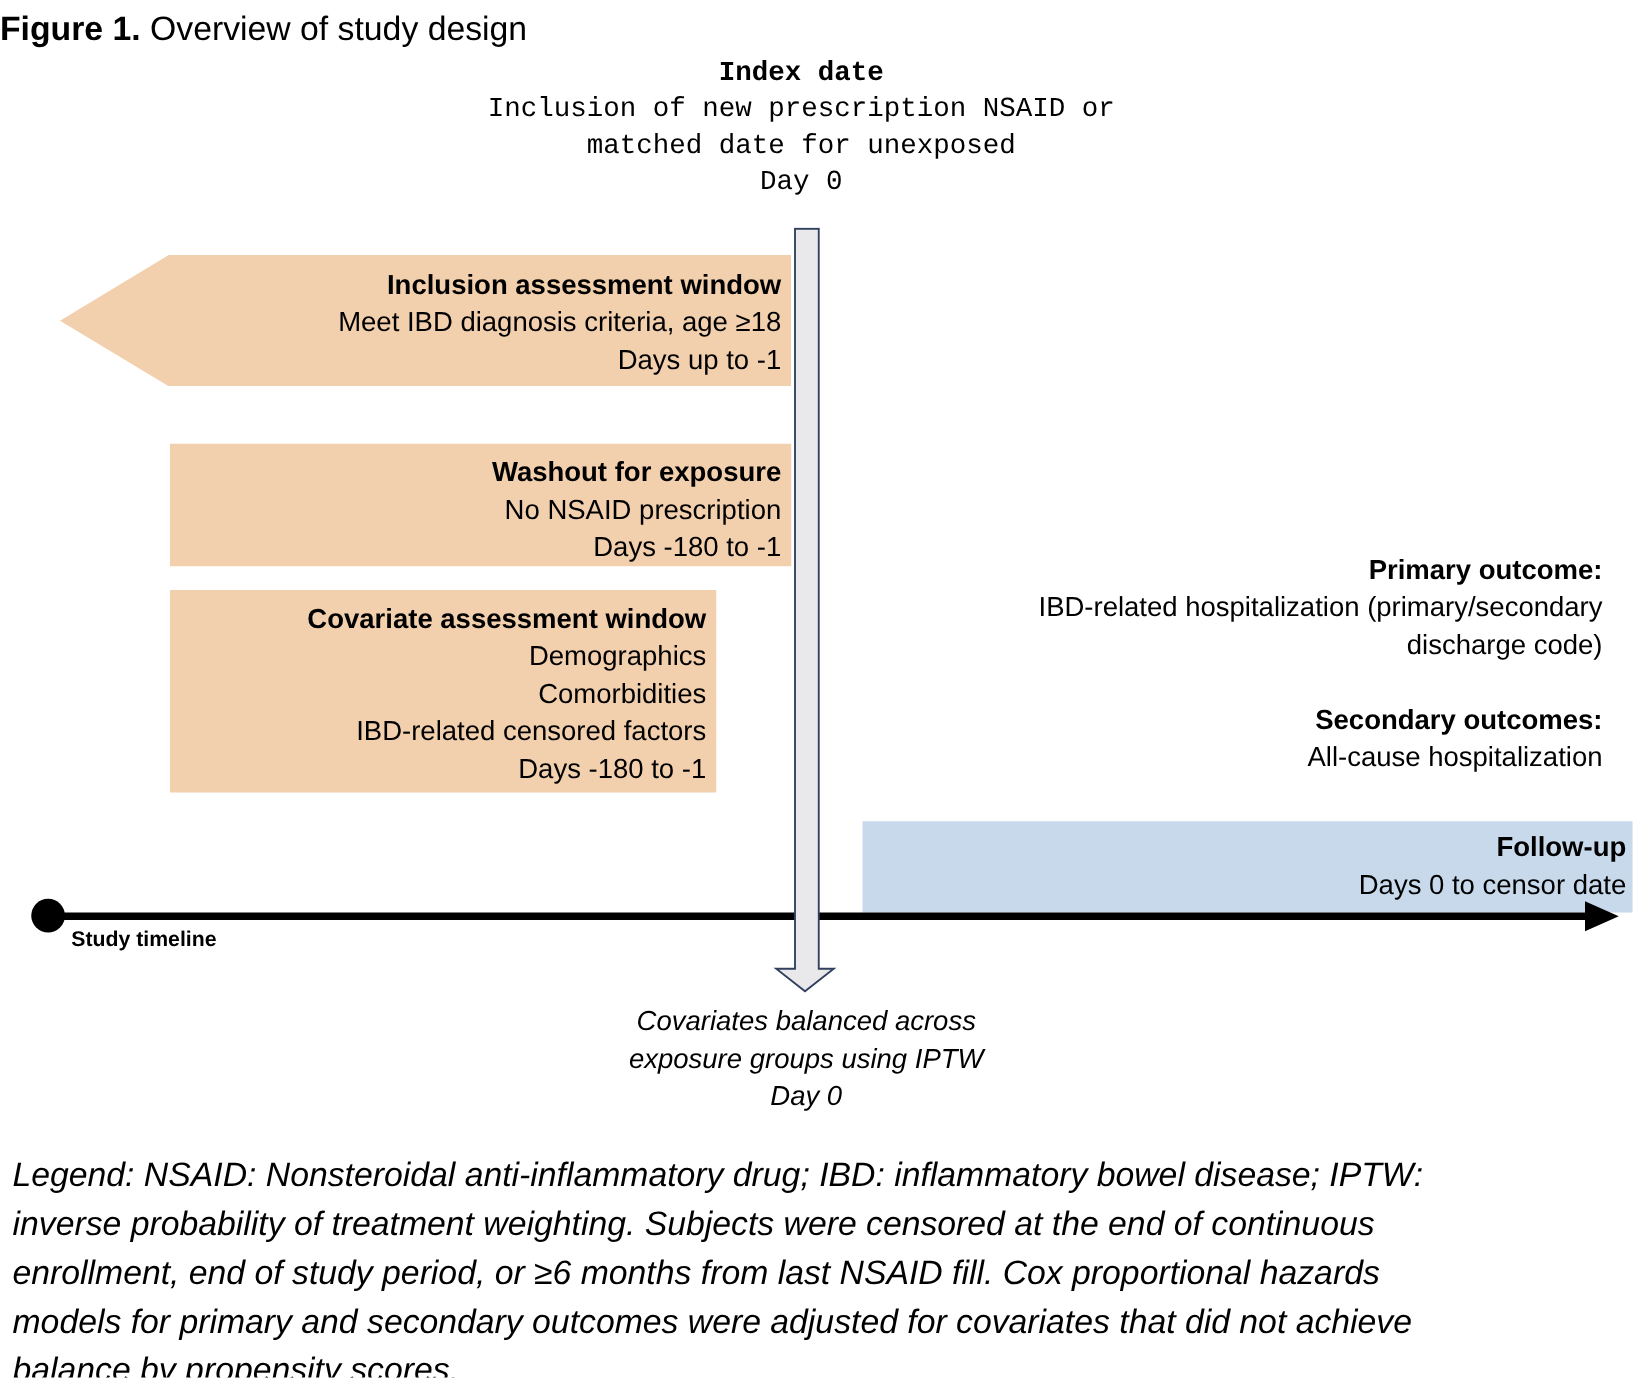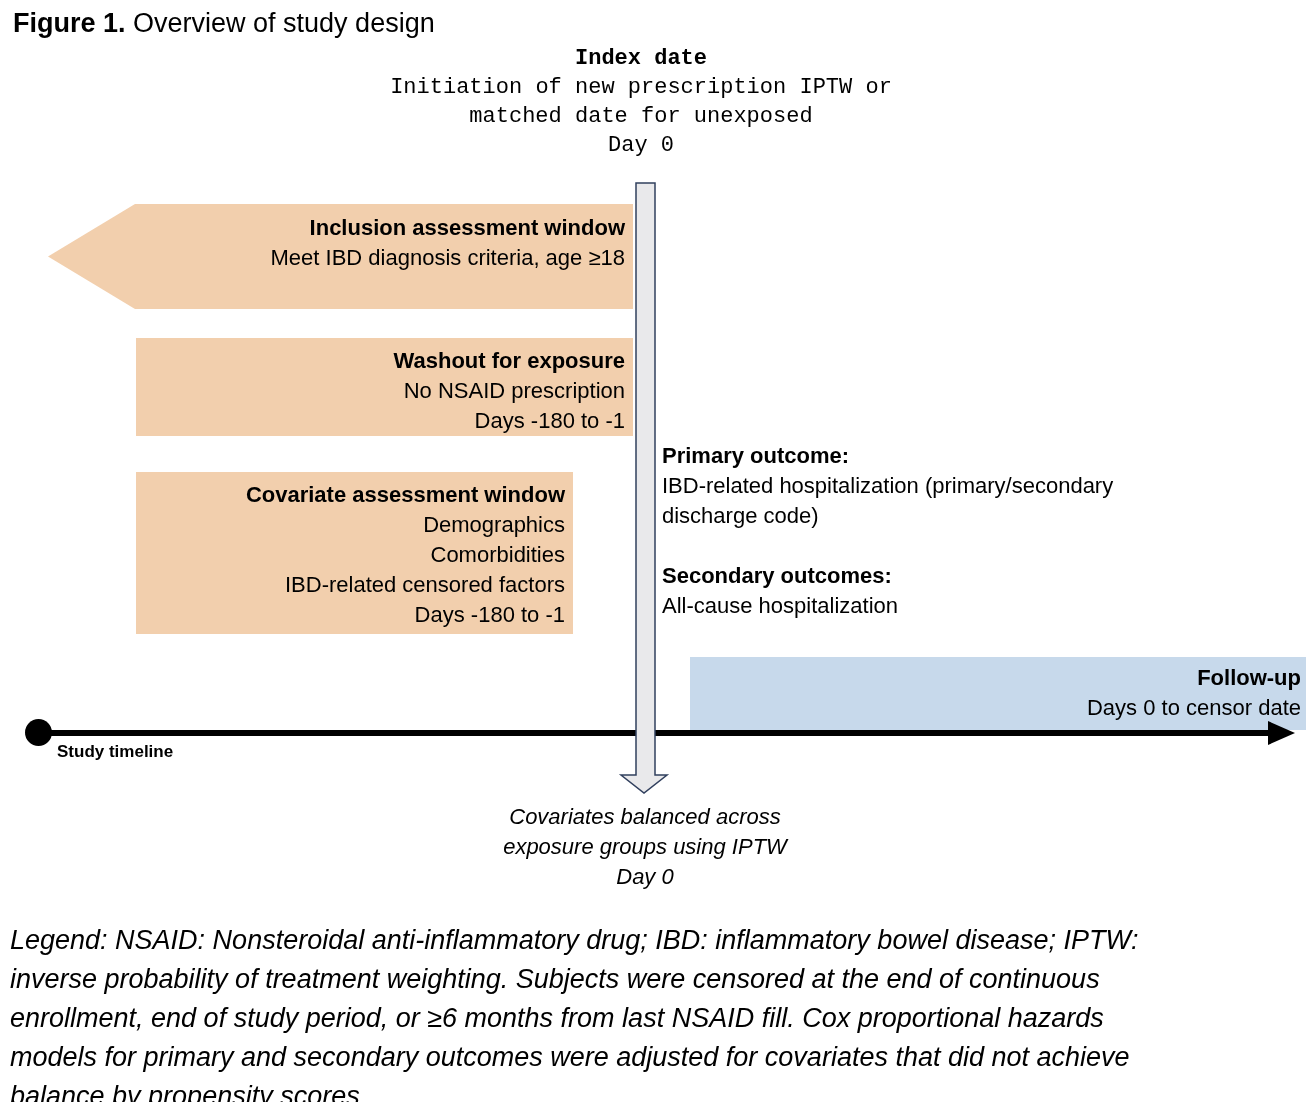--- a/index.html
+++ b/index.html
@@ -1,31 +1,31 @@
 <!DOCTYPE html>
 <html><head>
 <meta charset="utf-8">
 <style>
   html,body{margin:0;padding:0;background:#fff;}
   body{width:1306px;height:1102px;position:relative;overflow:hidden;
        font-family:"Liberation Sans","DejaVu Sans",sans-serif;color:#000;}
   .abs{position:absolute;}
-  .figtitle{left:13px;top:8px;font-size:27px;}
+  .figtitle{left:0;top:8px;font-size:27px;}
   .figtitle .b{font-weight:bold;}
   .centerblock{text-align:center;font-size:22px;line-height:29px;}
   .idx{left:336px;top:44px;width:610px;font-family:Liberation Mono, monospace;}
   .h{font-weight:bold;}
   .winbox{text-align:right;font-size:22px;line-height:30px;box-sizing:border-box;
           padding-right:8px;}
   .incl{left:48px;top:204px;width:585px;height:105px;padding-top:9px;
         -webkit-clip-path:polygon(0% 50%,14.87% 0%,100% 0%,100% 100%,14.87% 100%);
         clip-path:polygon(0% 50%,14.87% 0%,100% 0%,100% 100%,14.87% 100%);}
-  .wash{left:136px;top:338px;width:497px;height:98px;padding-top:8px;}
+  .wash{left:136px;top:355px;width:497px;height:98px;padding-top:8px;}
   .cova{left:136px;top:472px;width:437px;height:162px;padding-top:8px;}
-  .outcomes{left:662px;top:441px;width:620px;font-size:22px;line-height:30px;text-align:left;}
+  .outcomes{left:662px;top:441px;width:620px;font-size:22px;line-height:30px;text-align:right;}
   .spacer{height:30px;}
   .fup{left:658px;top:657px;width:619px;height:73px;padding-top:6px;margin-left:32px;}
   .tl-line{left:38px;top:730px;width:1240px;height:6px;background:#000;}
   .tl-dot{left:25px;top:719px;width:27px;height:27px;border-radius:50%;background:#000;}
   .tl-head{left:1268px;top:721px;width:0;height:0;
            border-top:12px solid transparent;border-bottom:12px solid transparent;
            border-left:27px solid #000;}
   .tl-label{left:57px;top:742px;font-size:17px;font-weight:bold;}
   .iptw{left:395px;top:802px;width:500px;}
   .legend{left:10px;top:921px;width:1292px;font-size:27px;line-height:39px;font-style:italic;}
@@ -33,28 +33,29 @@
 </style>
 </head>
 <body>
 
 <div class="abs figtitle">
   <span class="b">Figure 1.</span><span> Overview of study design</span>
 </div>
 
 <div class="abs centerblock idx">
   <div class="h">Index date</div>
-  <div>Initiation of new prescription IPTW or</div>
+  <div>Inclusion of new prescription NSAID or</div>
   <div>matched date for unexposed</div>
   <div>Day 0</div>
 </div>
 
 <div class="abs winbox incl" style="background-color: rgb(242, 207, 173);">
   <div class="h">Inclusion assessment window</div>
   <div>Meet IBD diagnosis criteria, age ≥18</div>
+  <div>Days up to -1</div>
 </div>
 
 <div class="abs winbox wash" style="background-color: rgb(242, 207, 173);">
   <div class="h">Washout for exposure</div>
   <div>No NSAID prescription</div>
   <div>Days -180 to -1</div>
 </div>
 
 <div class="abs winbox cova" style="background-color: rgb(242, 207, 173);">
   <div class="h">Covariate assessment window</div>

